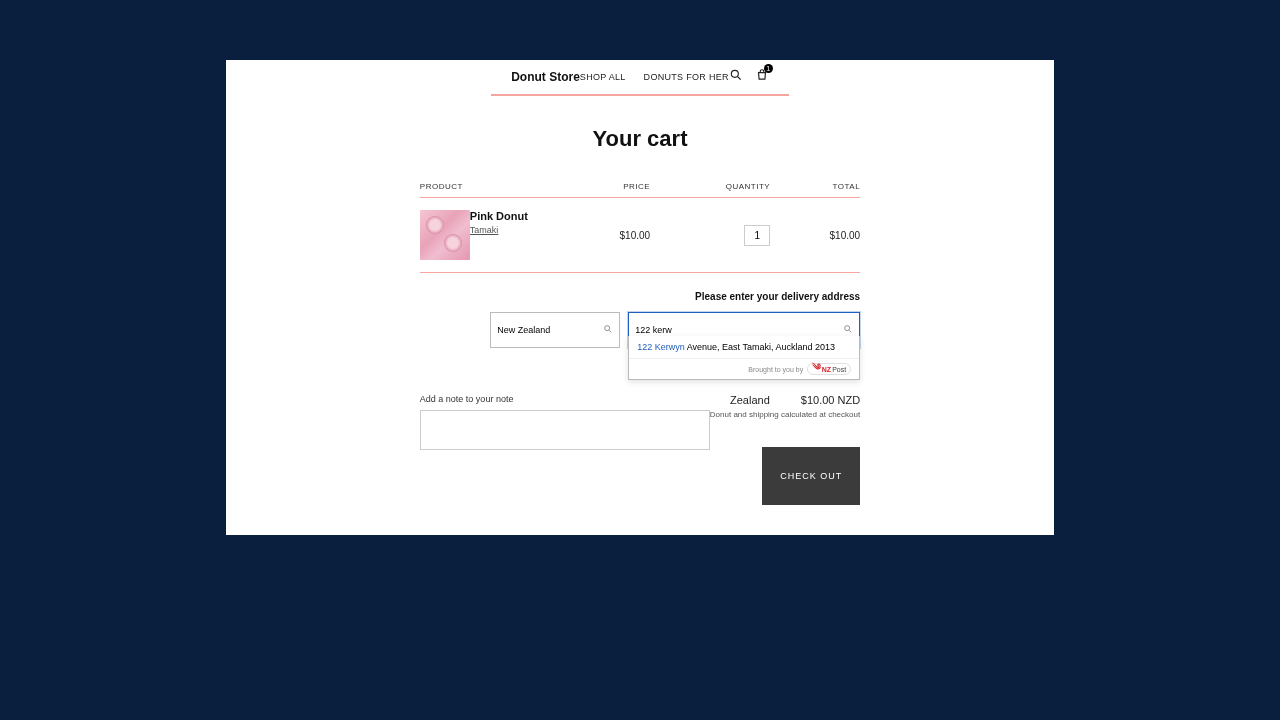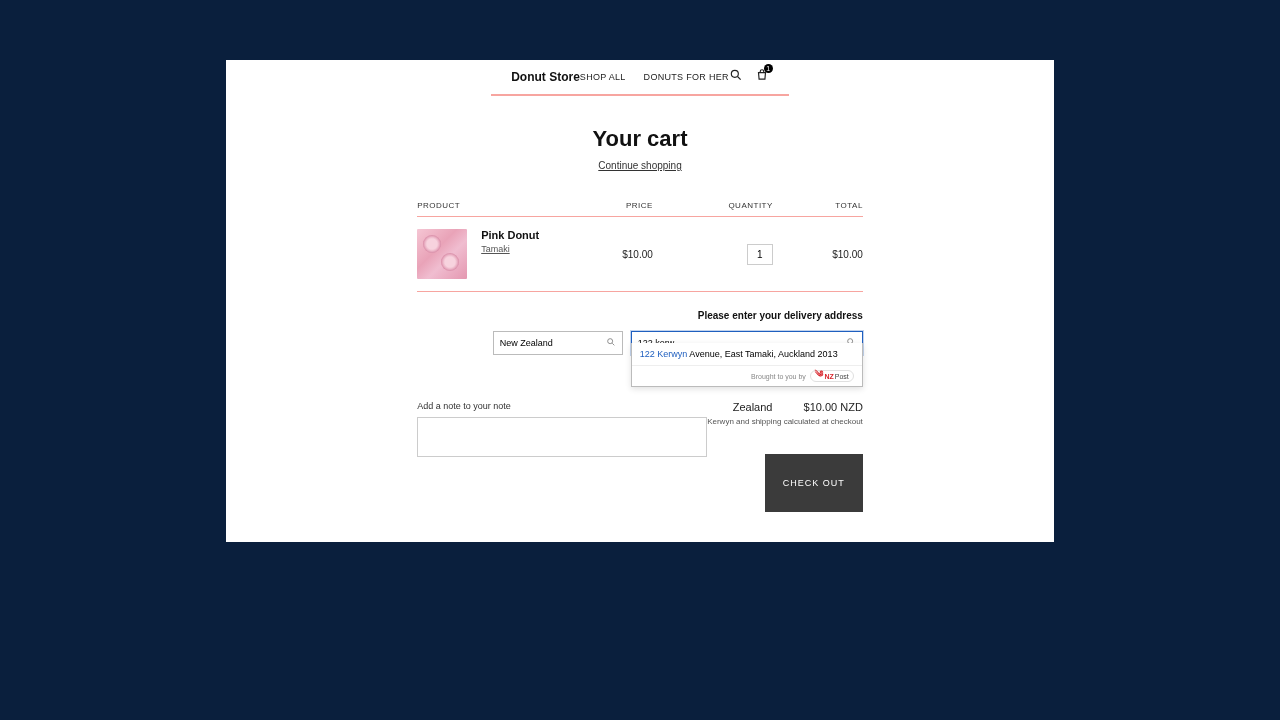--- a/index.html
+++ b/index.html
@@ -109,21 +109,21 @@
 .col-total { width: 90px; text-align: right; }
 .trow {
   display: flex;
   align-items: center;
   padding: 12px 0;
   border-bottom: 1px solid #f7a5a0;
 }
 .prod-cell {
   flex: 1;
   display: flex;
-  gap: 14px;
+  gap: 0;
   align-items: flex-start;
 }
 .thumb {
   width: 50px;
   height: 50px;
   background: linear-gradient(135deg,#f5c6d4 0%,#e9a3b8 40%,#f0bdd0 60%,#e497b0 100%);
   border-radius: 1px;
   position: relative;
 }
 .thumb::before,
@@ -172,41 +172,41 @@
   margin-top: 18px;
 }
 .search-row {
   display: flex;
   justify-content: flex-end;
   gap: 8px;
   margin-top: 10px;
   position: relative;
 }
 .sel-box, .addr-box {
-  height: 24px;
+  height: 36px;
   border: 1px solid #bbb;
   font-size: 9px;
   display: flex;
   align-items: center;
   justify-content: space-between;
   padding: 0 6px;
   background: #fff;
 }
 .sel-box { width: 130px; }
 .addr-box { width: 232px; border: 1px solid #1f5fbf; box-shadow: 0 0 0 1px #1f5fbf44; }
 .addr-box input {
   border: none;
   outline: none;
   font-size: 9px;
   flex: 1;
 }
 .mag-icon svg { width: 10px; height: 10px; opacity: .7; }
 .dropdown {
   position: absolute;
-  top: 12px;
+  top: 24px;
   right: 0;
   width: 232px;
   background: #fff;
   border: 1px solid #bbb;
   border-top: none;
   box-shadow: 0 2px 6px rgba(0,0,0,.12);
 }
 .dd-item {
   font-size: 9px;
   padding: 6px 8px;
@@ -297,21 +297,20 @@
               <path d="M6 8h12l-1 11H7L6 8z"></path>
               <path d="M9 8V6a3 3 0 0 1 6 0v2"></path>
             </svg>
           <span class="cart-badge">1</span>
         </span>
       </div>
     </div>
 
     <div class="content">
       <div class="cart-title">Your cart</div>
-      <div class="continue">Continue shopping</div>
 
       <div class="table">
         <div class="thead">
           <div class="col-prod">PRODUCT</div>
           <div class="col-price">PRICE</div>
           <div class="col-qty">QUANTITY</div>
           <div class="col-total">TOTAL</div>
         </div>
         <div class="trow">
           <div class="prod-cell">
@@ -368,20 +367,20 @@
       <div class="lower-row">
         <div class="note-col">
           <div class="note-label">Add a note to your note</div>
           <textarea class="note-area" style=""></textarea>
         </div>
         <div class="total-col">
           <div class="subtotal-line">
             <span class="sub-label">Zealand</span>
             <span>$10.00 NZD</span>
           </div>
-          <div class="tax-note">Kerwyn and shipping calculated at checkout</div>
+          <div class="tax-note">Donut and shipping calculated at checkout</div>
           <div class="checkout-btn">CHECK OUT</div>
         </div>
       </div>
 
     </div>
   </div>
 </div>
 
 </body></html>

